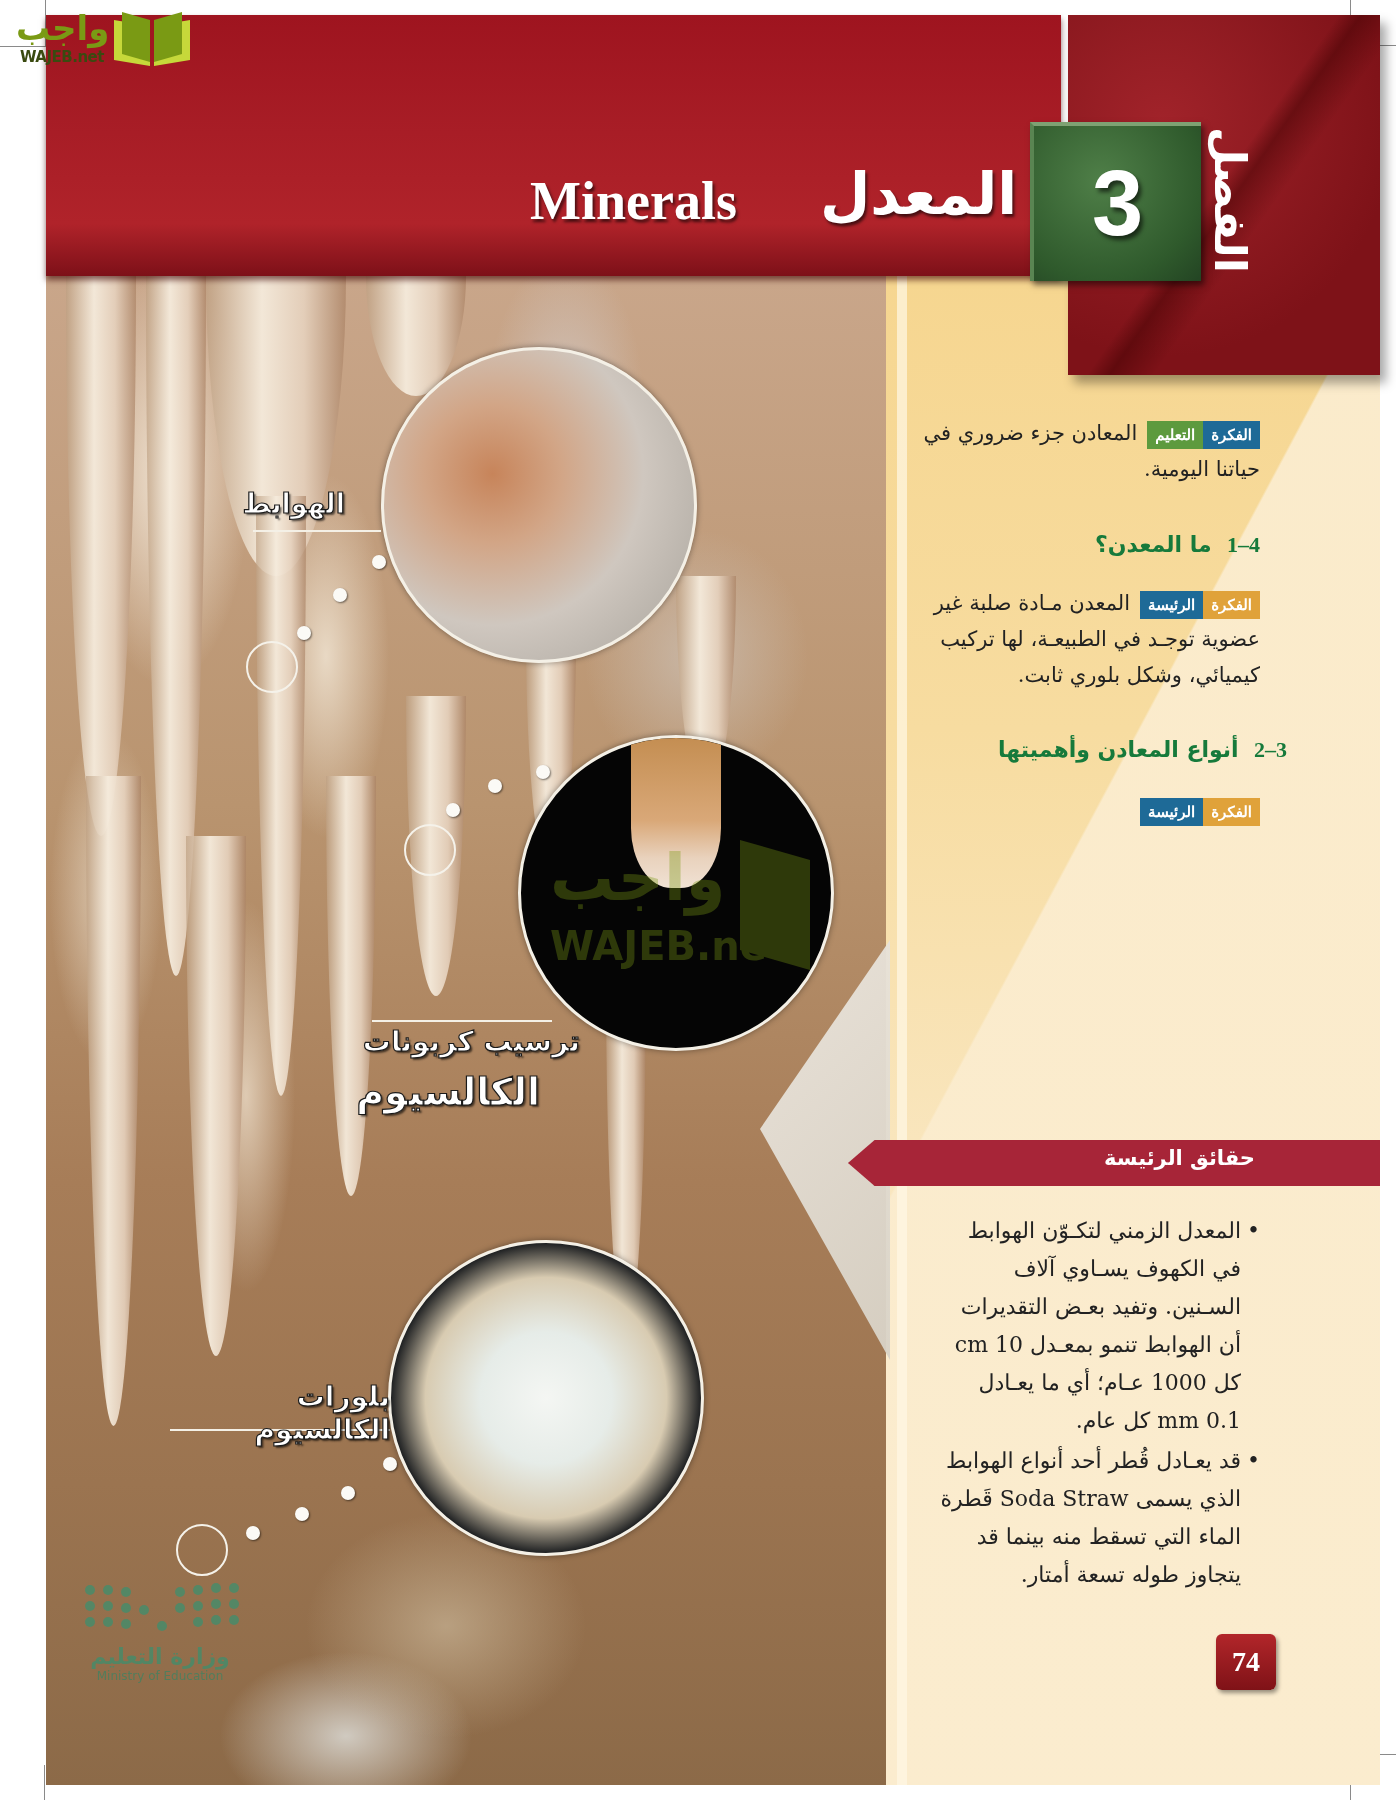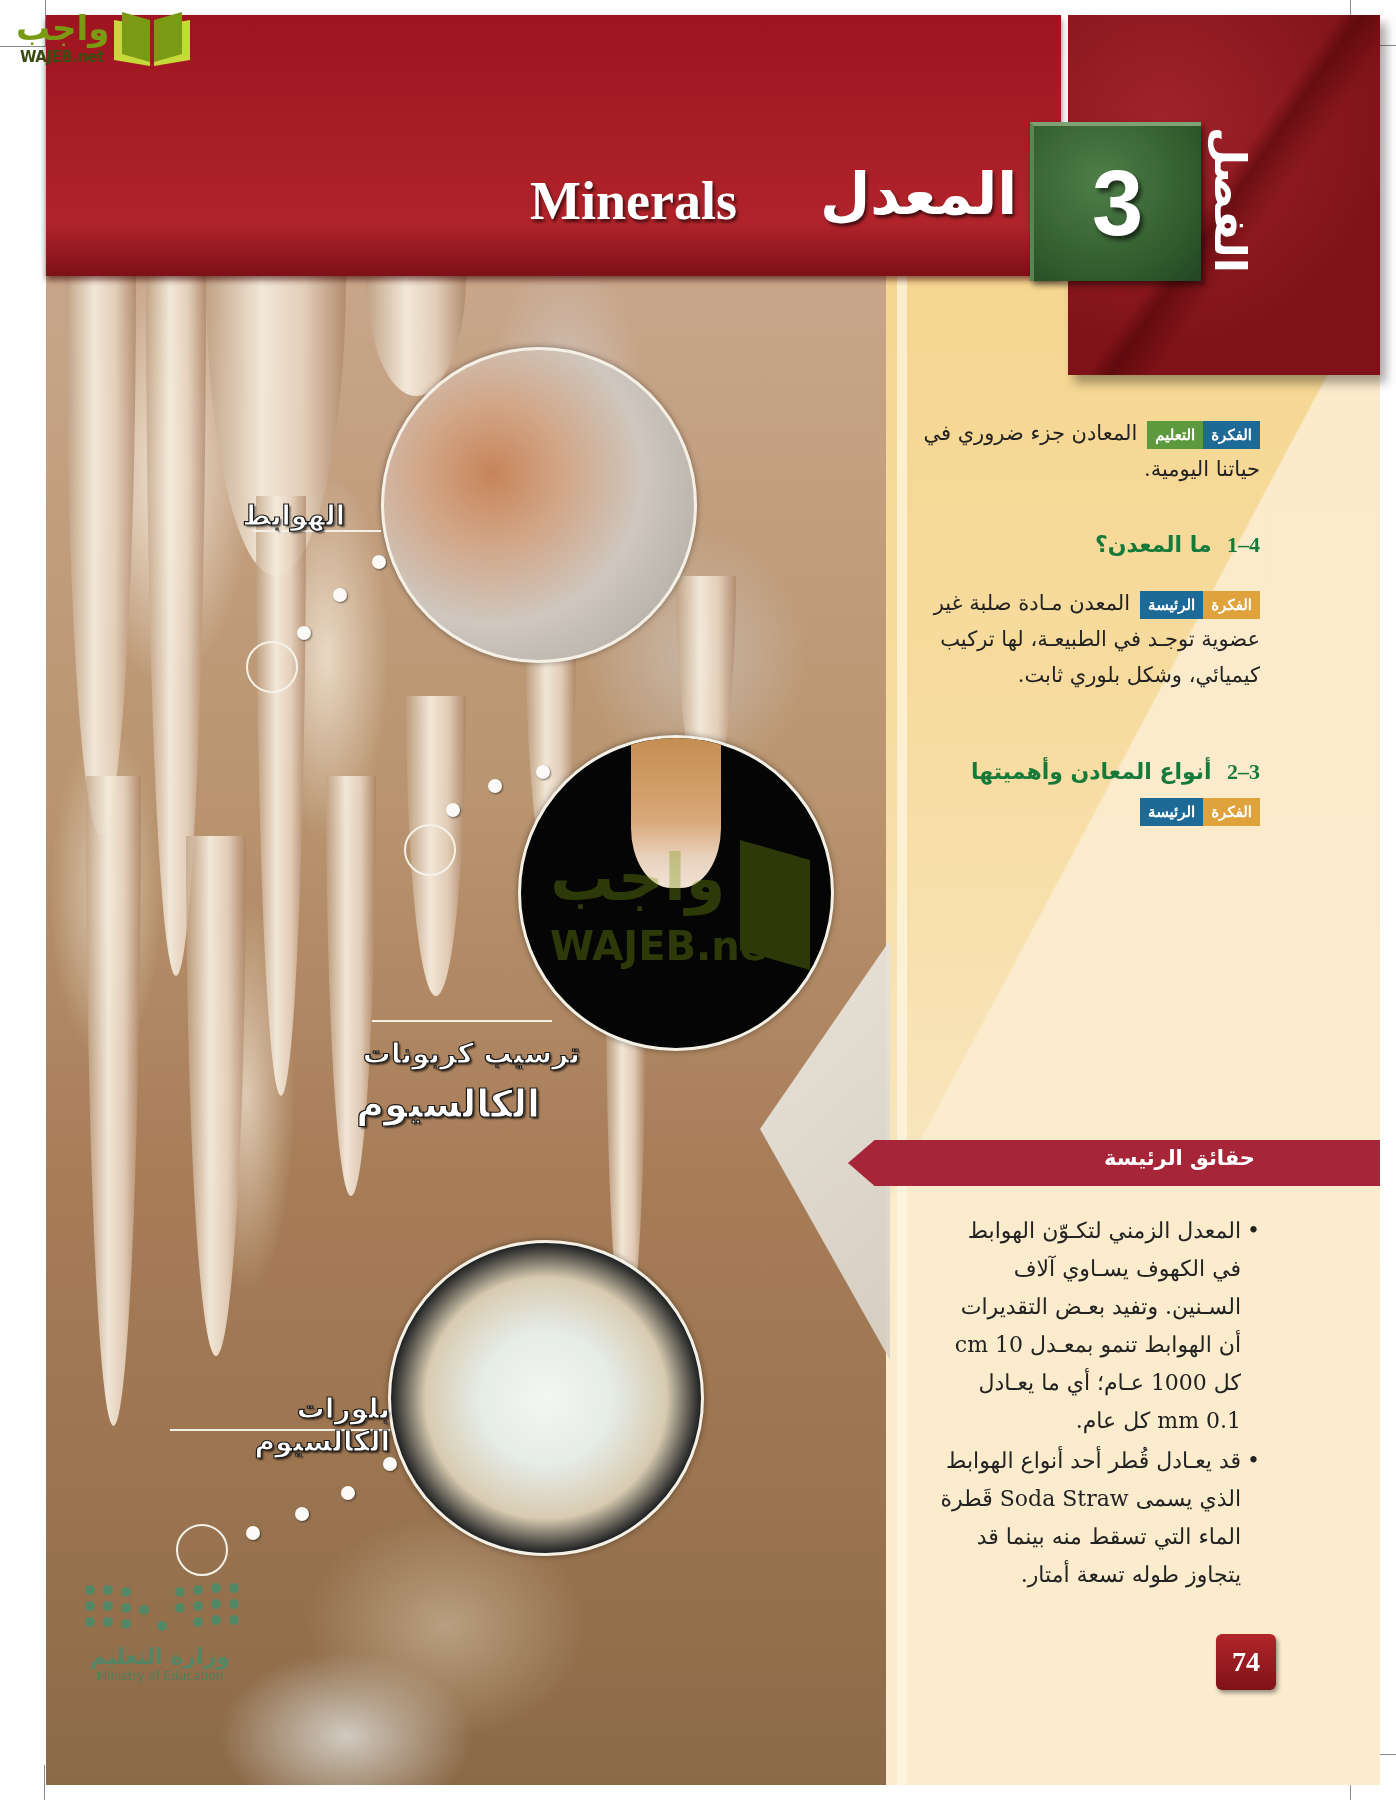--- a/index.html
+++ b/index.html
@@ -67,21 +67,21 @@
     background:linear-gradient(180deg,#c48e52,#d9a878 55%,#e9d2bd 80%,#f0e2d4);
     border-radius:0 0 45% 45%/0 0 40% 40%;position:absolute;}
   #circle-3{left:388px;top:1240px;width:310px;height:310px;
     background:radial-gradient(circle at 50% 50%,#f4f6f3 0%,#e6ece8 30%,#d8cbb1 55%,#0f1216 72%);}
   .ring{position:absolute;border-radius:50%;border:2px solid #f5f2ea;width:48px;height:48px;}
   .dot{position:absolute;width:14px;height:14px;border-radius:50%;background:#fbfaf6;box-shadow:1px 1px 2px rgba(0,0,0,.5);}
   .lead{position:absolute;height:2px;background:#f4f0e6;}
 
   
   .photo-label{position:absolute;color:#fff;font-weight:bold;font-size:27px;direction:rtl;text-align:right;
-    -webkit-text-stroke:1.2px #1a1a1a;text-shadow:2px 2px 2px rgba(0,0,0,.6);margin-top:12px;}
+    -webkit-text-stroke:1.2px #1a1a1a;text-shadow:2px 2px 2px rgba(0,0,0,.6);}
 
   
   .rtl{direction:rtl;text-align:right;}
   .body-text{font-family:"DejaVu Serif",serif;font-size:21px;color:#222;line-height:36px;}
   .tag{display:inline-flex;height:28px;vertical-align:middle;margin-left:10px;}
   .tag span{display:inline-flex;align-items:center;padding:0 8px;font-size:15px;font-weight:bold;color:#fff;height:28px;}
   .tag .t-blue{background:#1e6a97;}
   .tag .t-green{background:#5d9a3e;}
   .tag .t-orange{background:#e0a23a;}
   .sec-head{font-size:22px;font-weight:bold;color:#167a3b;}
@@ -231,21 +231,21 @@
 <div class="abs rtl sec-head" style="left:920px;top:532px;width:340px;">
   <span style="font-family:'Liberation Serif',serif;">4–1</span>&nbsp;&nbsp;<span>ما المعدن؟</span>
 </div>
 <div class="abs rtl body-text" style="left:920px;top:585px;width:340px;">
   <span class="tag">
     <span class="t-orange">الفكرة</span>
     <span class="t-blue">الرئيسة</span>
   </span><span>المعدن مـادة صلبة غير عضوية توجـد في الطبيعـة، لها تركيب كيميائي، وشكل بلوري ثابت.</span>
 </div>
 
-<div class="abs rtl sec-head" style="left:920px;top:737px;width:340px;margin-top:22px;">
+<div class="abs rtl sec-head" style="left:947px;top:737px;width:340px;">
   <span style="font-family:'Liberation Serif',serif;">3–2</span>&nbsp;&nbsp;<span>أنواع المعادن وأهميتها</span>
 </div>
 <div class="abs rtl body-text" style="left:920px;top:792px;width:340px;">
   <span class="tag">
     <span class="t-orange">الفكرة</span>
     <span class="t-blue">الرئيسة</span>
   </span>
 </div>
 
 <div id="facts-bar" class="abs"></div>

